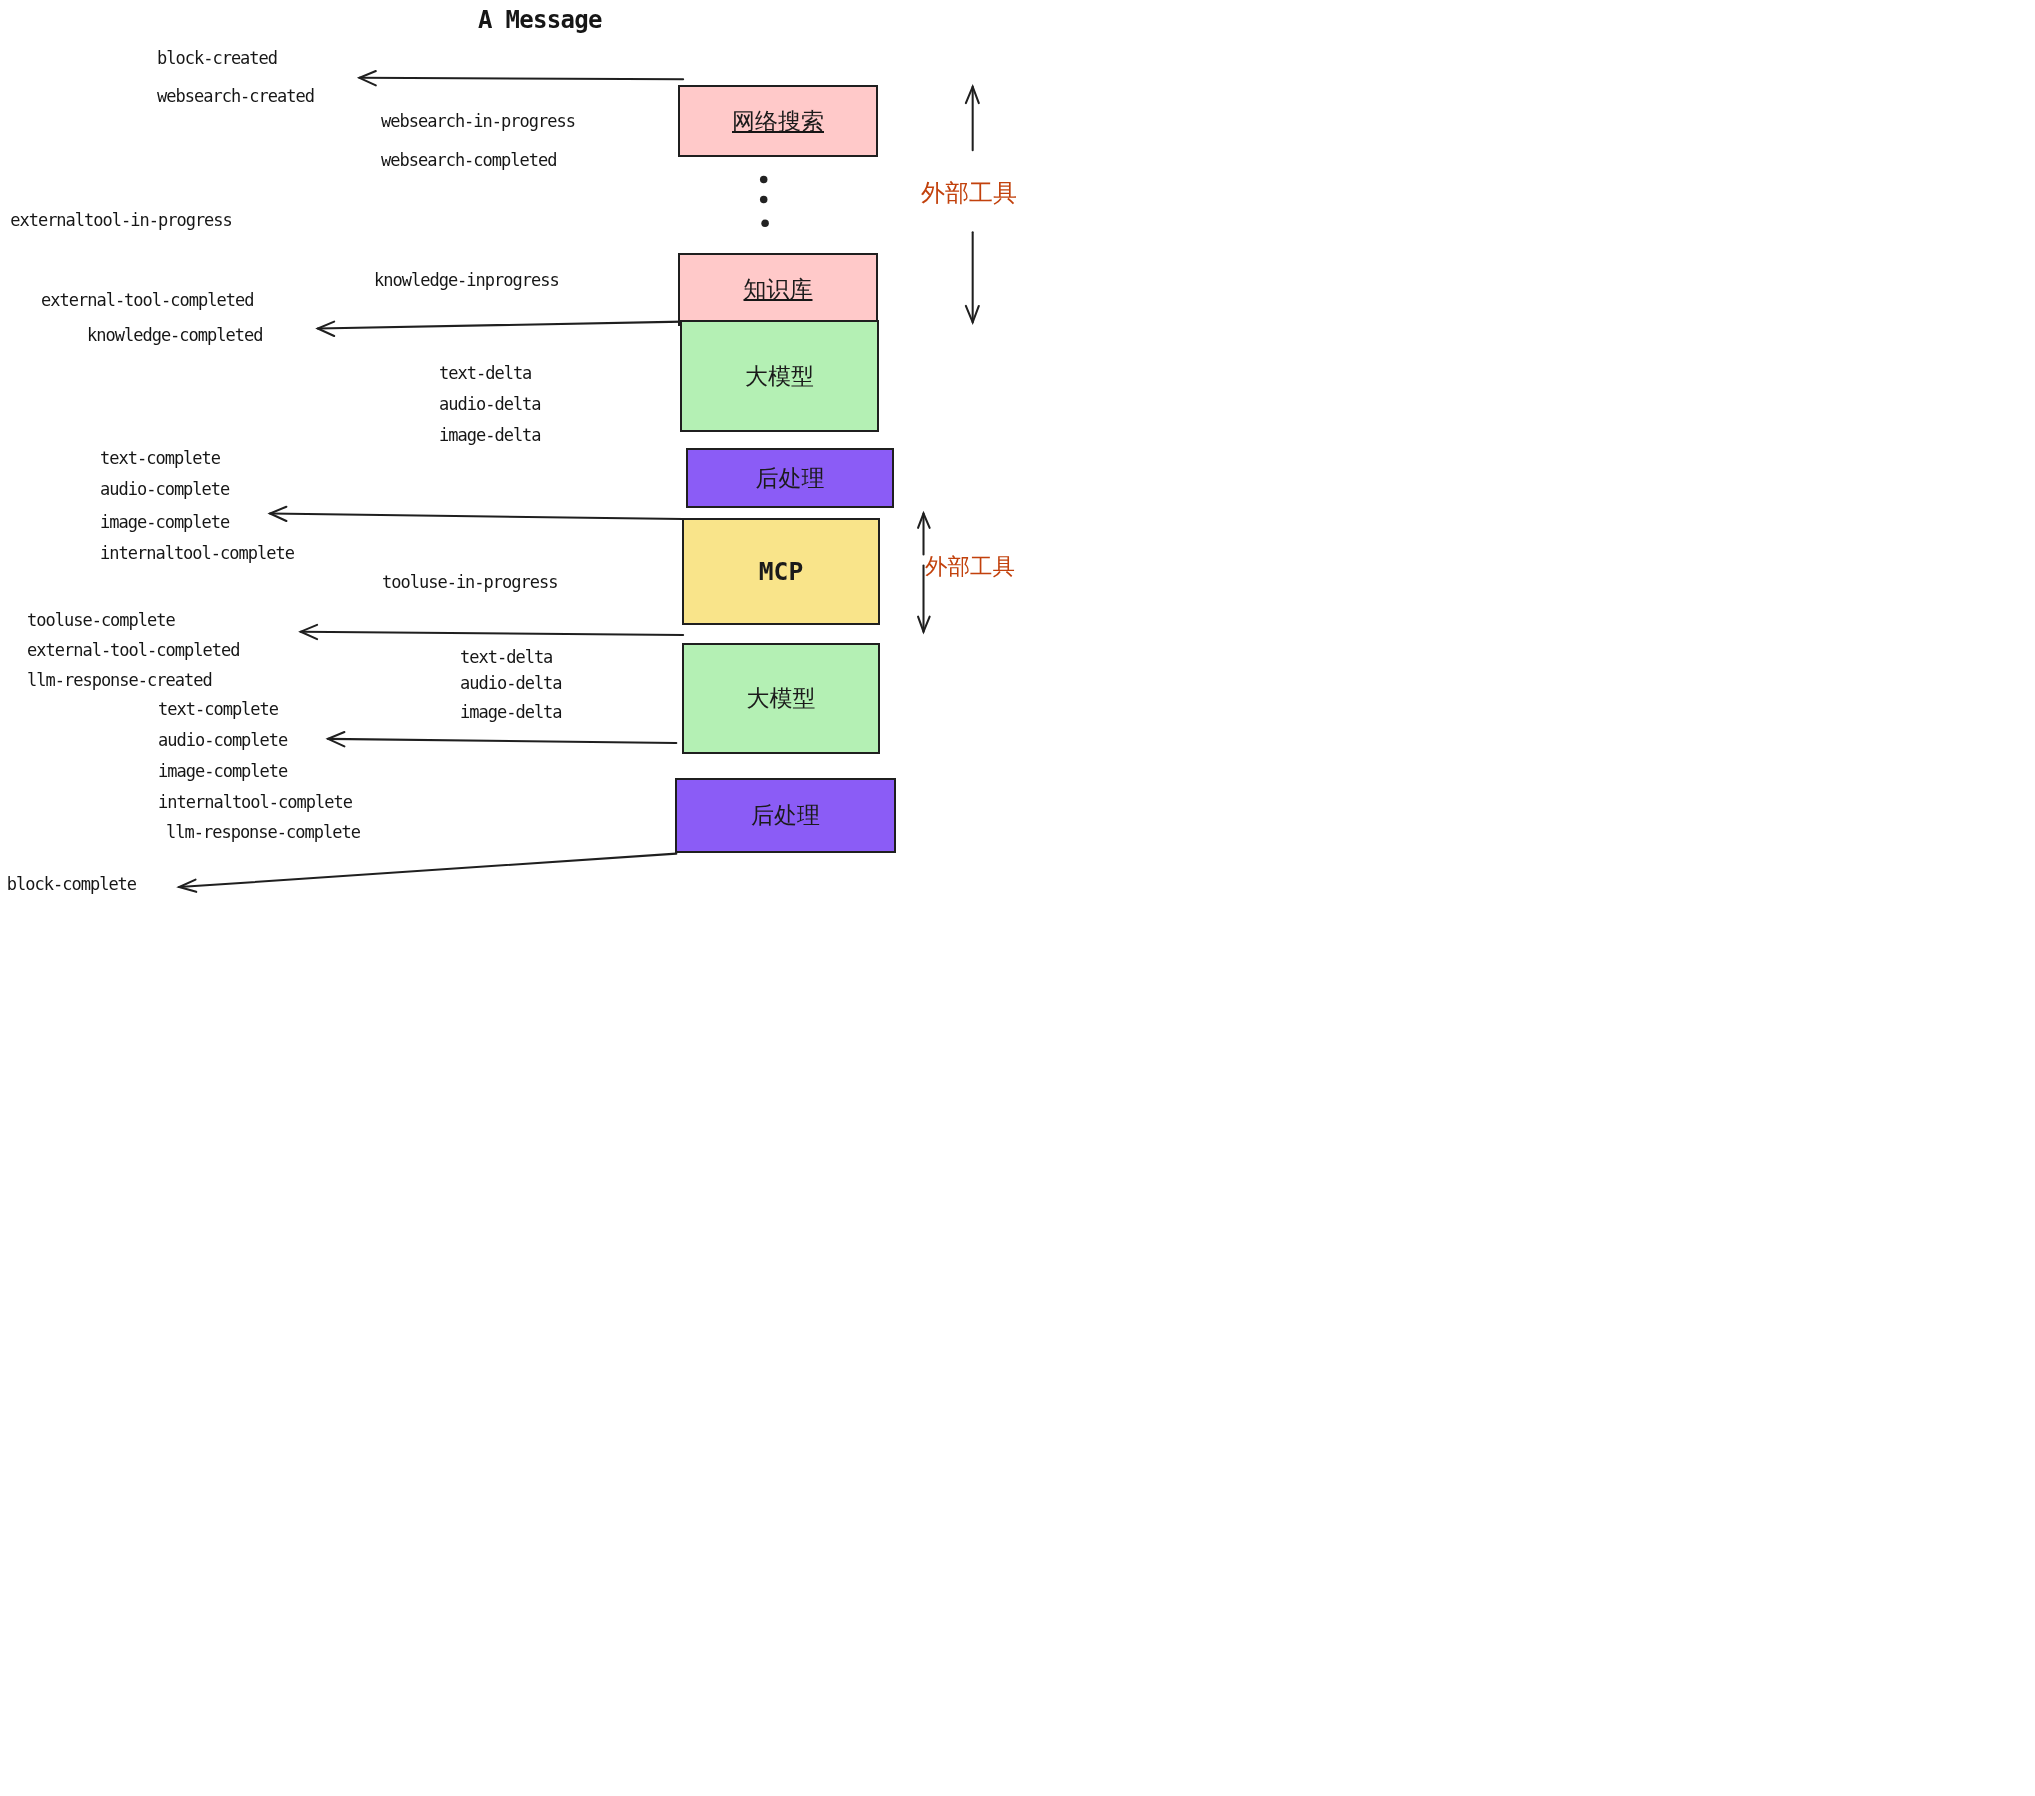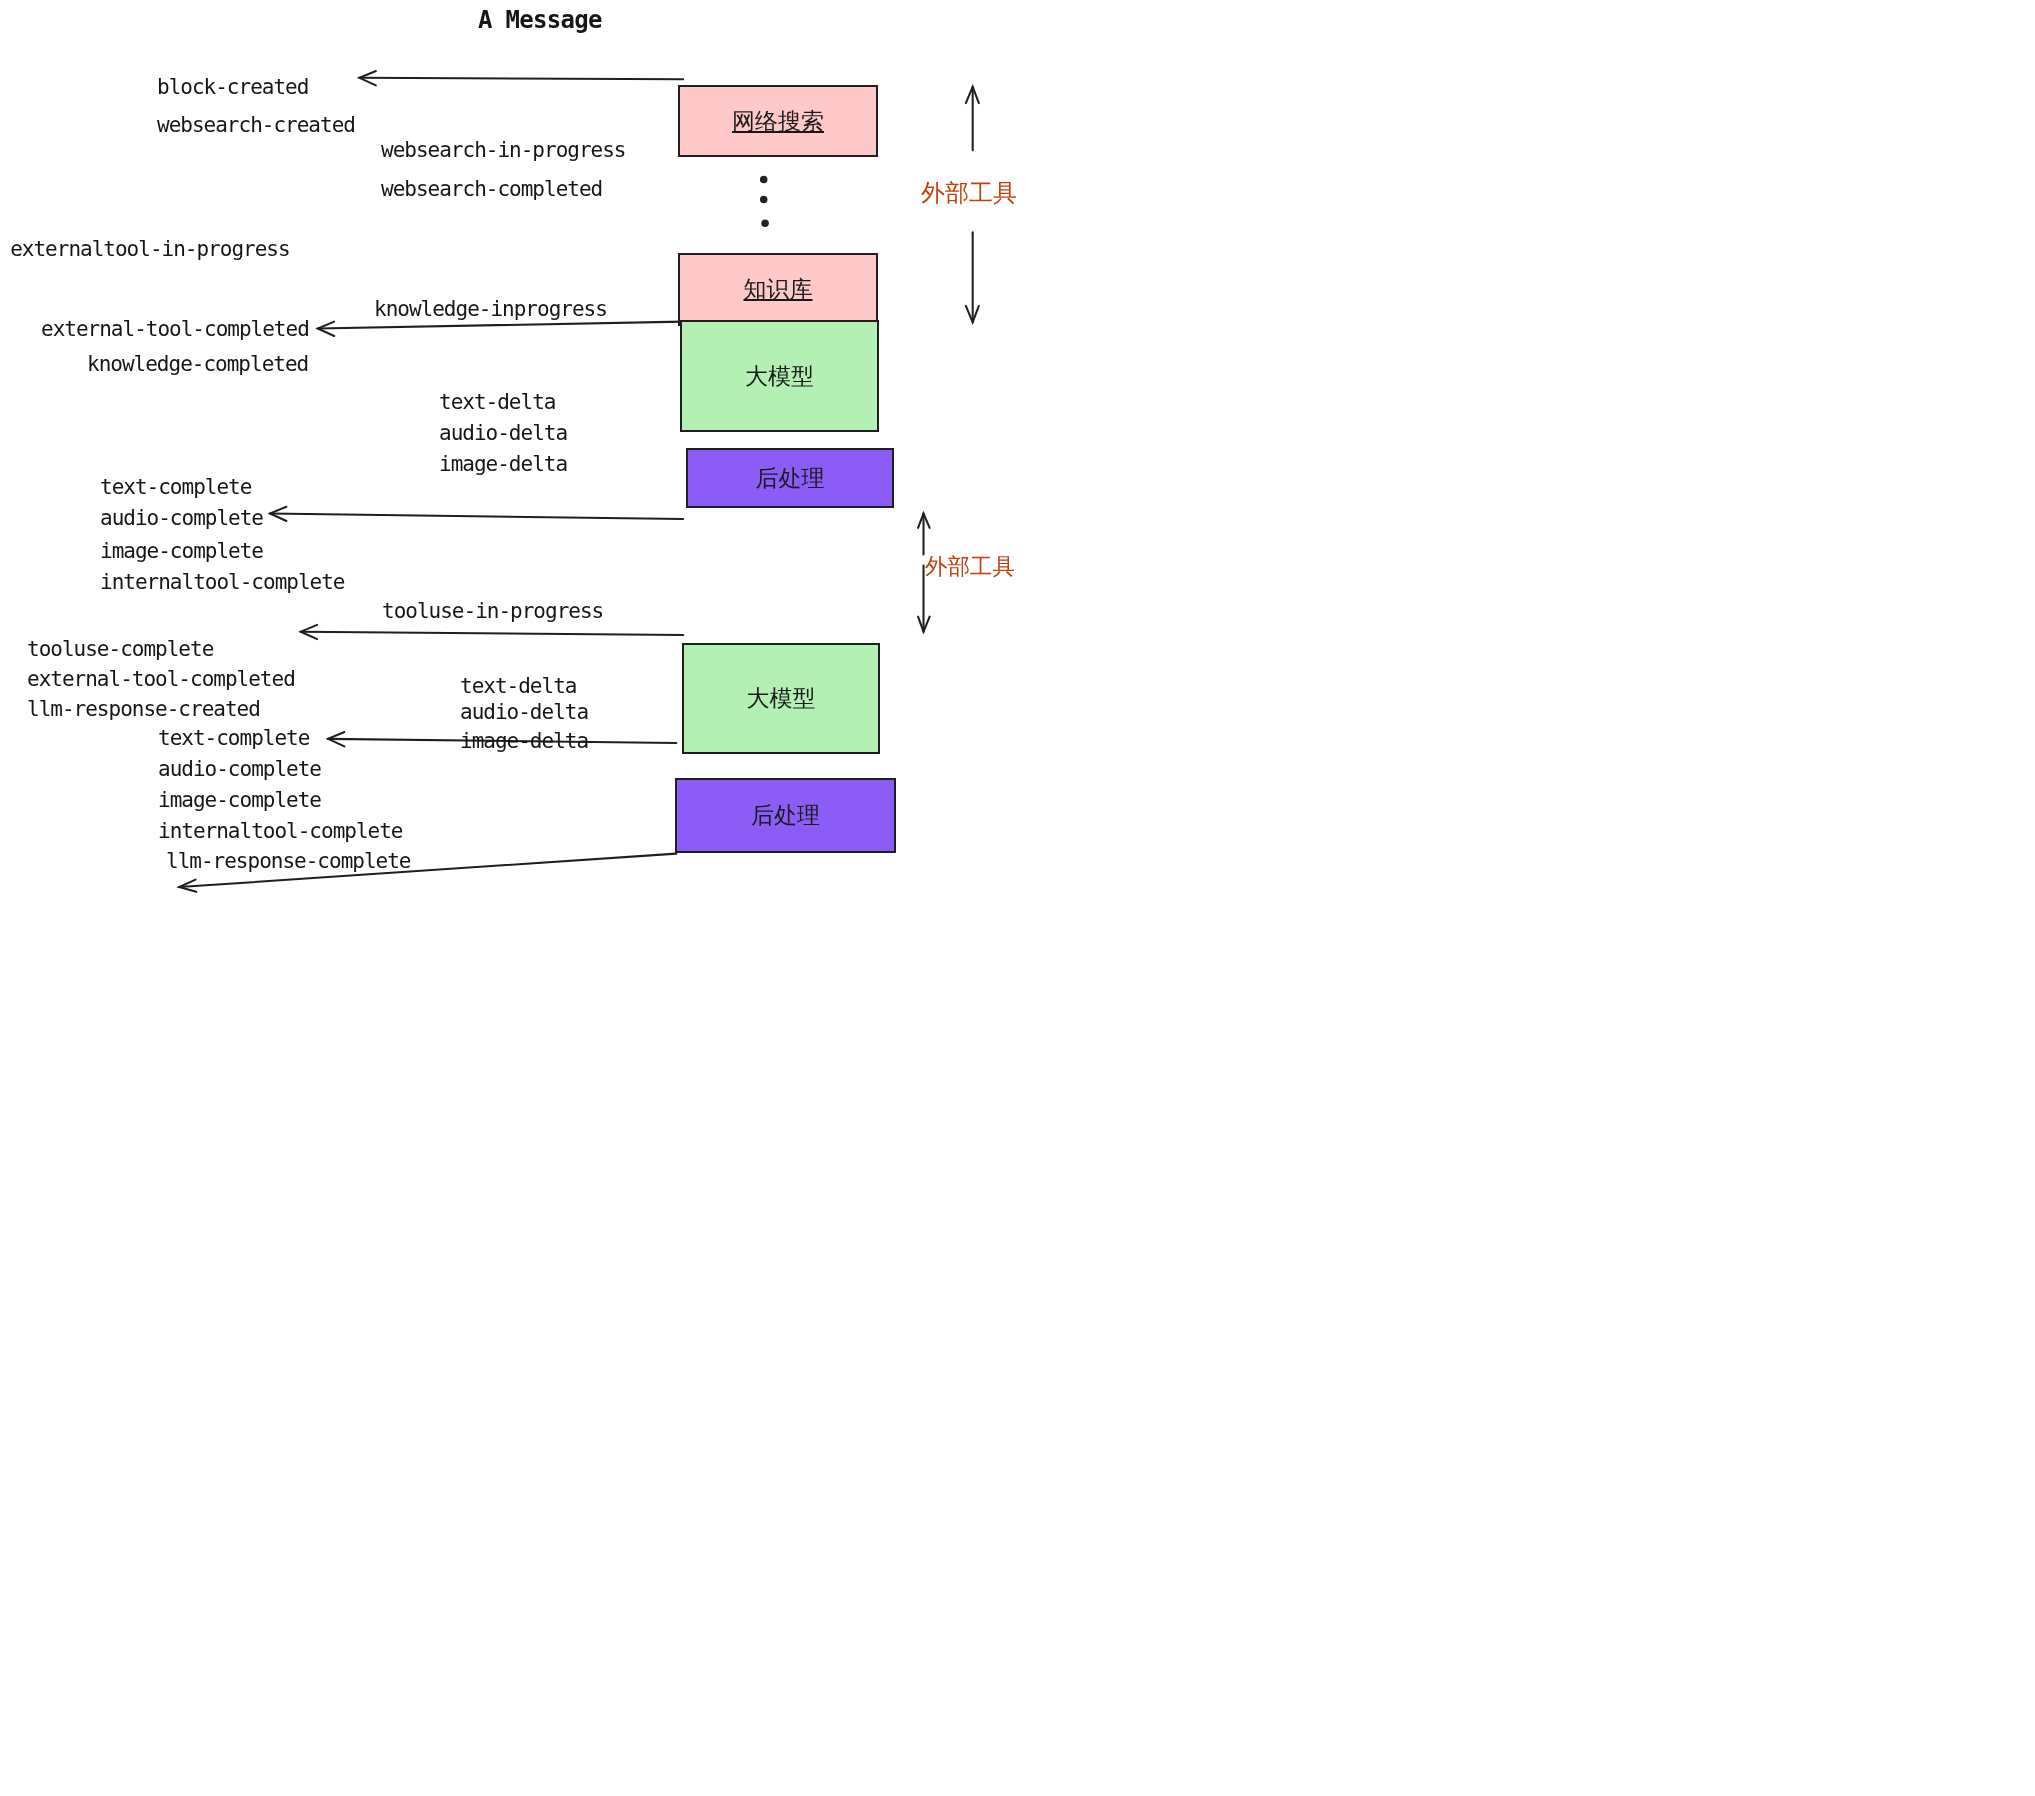--- a/index.html
+++ b/index.html
@@ -11,24 +11,23 @@
     font-family:"DejaVu Sans Mono", monospace;
     color:#161616;
   }
   #title{
     position:absolute;left:478px;top:5.5px;
     font-size:24px;font-weight:bold;white-space:nowrap;
     letter-spacing:-0.7px;
   }
   .evt{
     position:absolute;
-    font-size:21px;line-height:24.6px;
+    font-size:17px;line-height:24.6px;
     letter-spacing:-1px;
     white-space:nowrap;
-    margin-top:29px;
   }
   .box{
     position:absolute;
     border:2px solid #1f1f1f;
     display:flex;align-items:center;justify-content:center;
     box-sizing:border-box;
   }
   .box .zh{
     font-family:"DejaVu Sans", sans-serif;
     font-size:23px;color:#1b1b1b;
@@ -143,20 +142,23 @@
   </div>
   <div class="box pink" style="left:678px;top:253px;width:200px;height:73px">
     <span class="zh">知识库</span>
   </div>
   <div class="box green" style="left:680px;top:320px;width:199px;height:112px">
     <span class="zh">大模型</span>
   </div>
   <div class="box white" style="left:686px;top:448px;width:208px;height:60px">
     <span class="zh">后处理</span>
   </div>
+  <div class="box yellow" style="left:682px;top:518px;width:198px;height:107px">
+    <span class="en">MCP</span>
+  </div>
   <div class="box green" style="left:682px;top:643px;width:198px;height:111px">
     <span class="zh">大模型</span>
   </div>
   <div class="box white" style="left:675px;top:778px;width:221px;height:75px">
     <span class="zh">后处理</span>
   </div>
 
   <div class="side-label" id="side-label-top" style="left:921px;top:177px">外部工具</div>
   <div class="side-label" id="side-label-mcp" style="left:925px;top:551px">外部工具</div>
 

